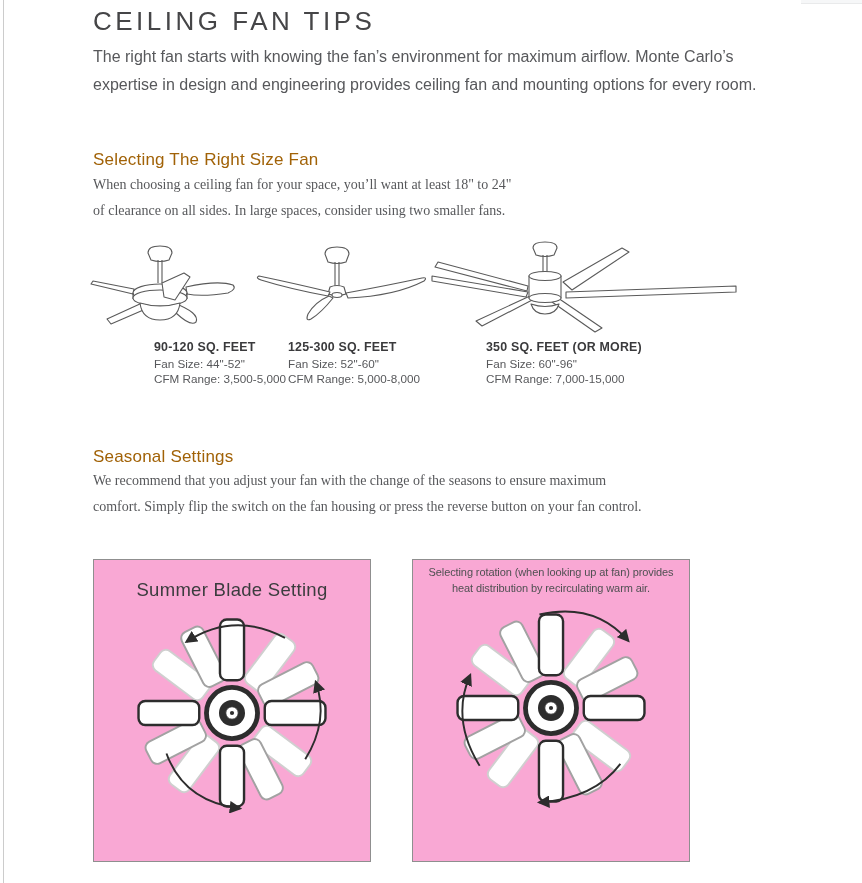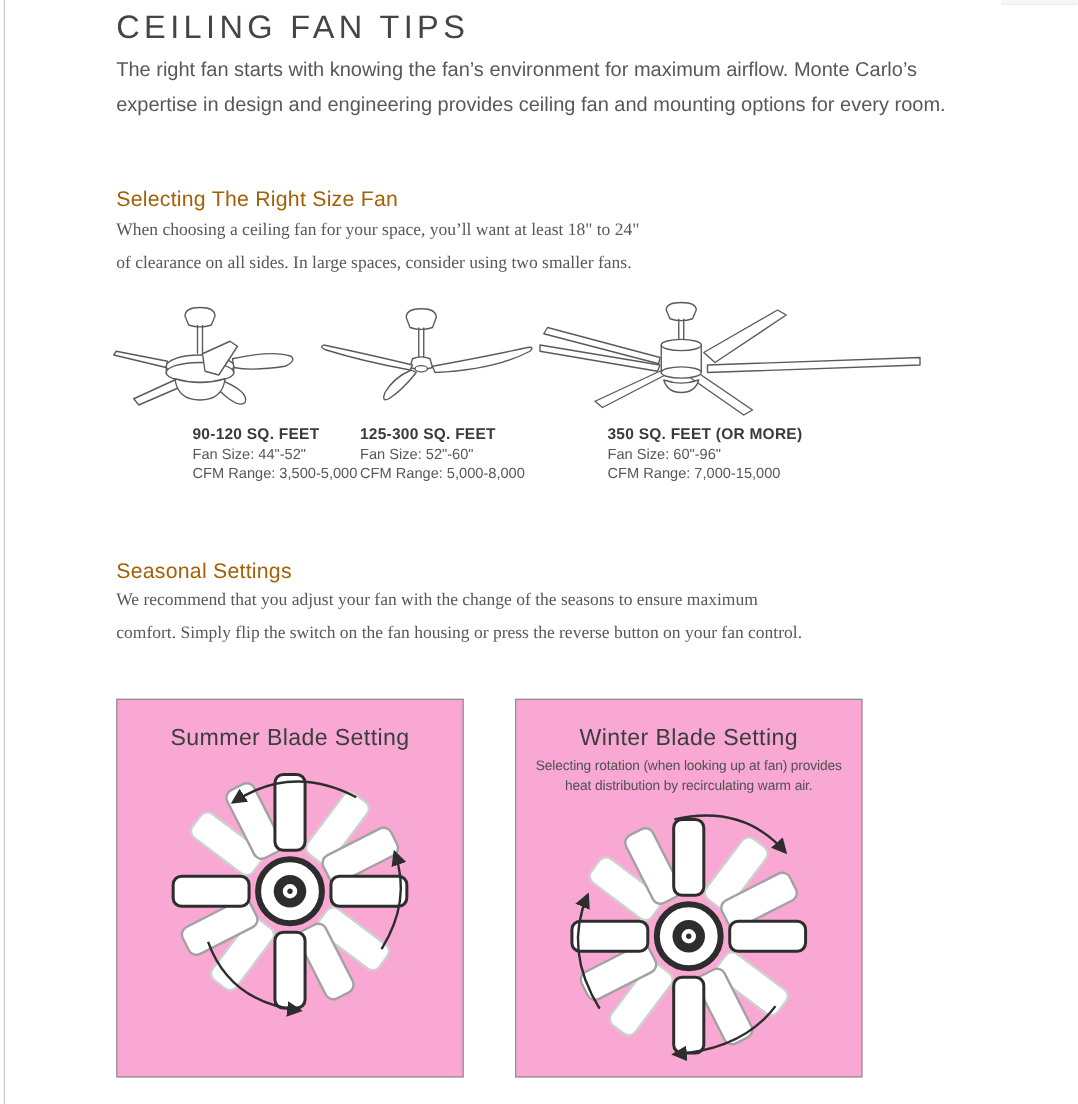--- a/index.html
+++ b/index.html
@@ -157,21 +157,20 @@
       <g fill="none" stroke="#2d2d2d" stroke-width="2">
         <path d="M 165 32 Q 112 4 63 36" marker-end="url(#ah-ccw)"></path>
         <path d="M 186 158 Q 211 118 197 78" marker-end="url(#ah-ccw)"></path>
         <path d="M 42 152 Q 60 202 118 209" marker-end="url(#ah-ccw)"></path>
       </g>
     </svg>
   </div>
 </div>
 
 <div class="season-card card-winter">
-  <div class="card-title">Winter Blade Setting</div>
   <div class="card-desc">Selecting rotation (when looking up at fan) provides
 heat distribution by recirculating warm air.</div>
   <div class="rotor-wrap">
     <svg width="212" height="212" viewBox="0 0 220 220">
       <defs>
         <marker id="ah-cw" viewBox="0 0 10 10" refX="8" refY="5" markerWidth="6.5" markerHeight="6.5" orient="auto">
           <path d="M0,0 L10,5 L0,10 z" fill="#2d2d2d"></path>
         </marker>
       </defs>
       <g fill="#ffffff" stroke="#cfcfcf" stroke-width="2" transform="rotate(-53 110 110)">

